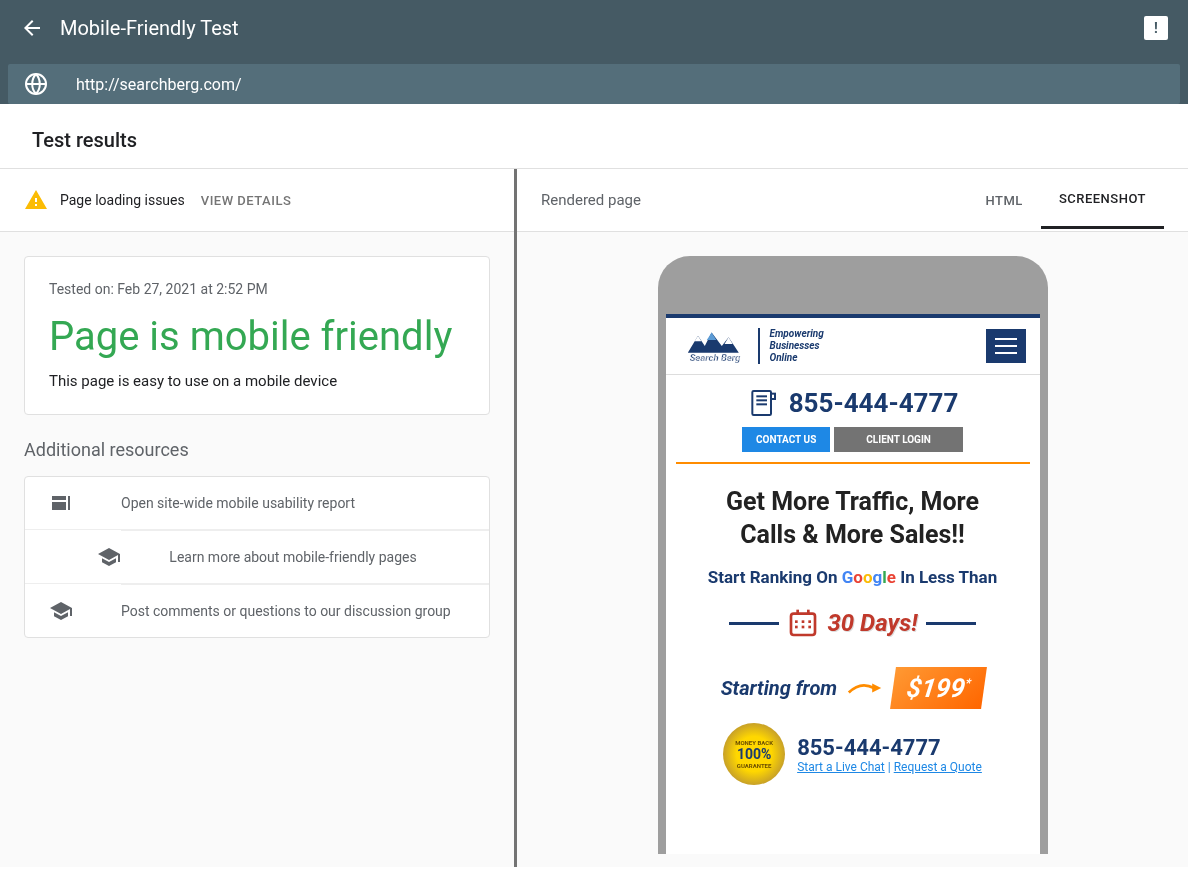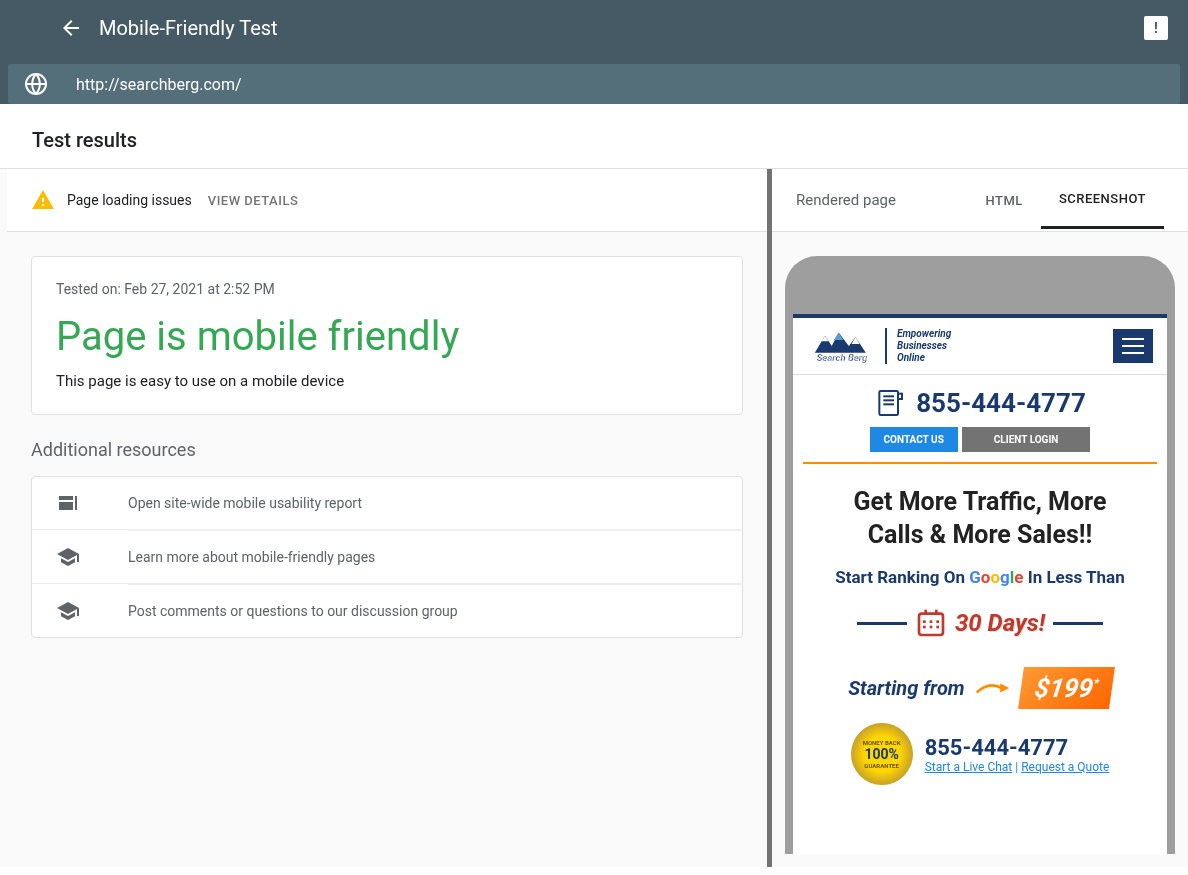--- a/index.html
+++ b/index.html
@@ -1,51 +1,51 @@
 <!DOCTYPE html>
 <html><head>
 <meta charset="utf-8">
 <style>
 * { margin: 0; padding: 0; box-sizing: border-box; font-family: Roboto, Arial, sans-serif; }
 body { background: #fff; width: 1188px; height: 875px; overflow: hidden; }
 
 .topbar { background: #455a64; color: #fff; }
-.topbar-main { display: flex; align-items: center; height: 56px; padding: 14px 20px; margin-left: 39px; }
+.topbar-main { display: flex; align-items: center; height: 56px; padding: 14px 20px; }
 .back-arrow { width: 24px; height: 24px; margin-right: 16px; cursor: pointer; }
 .topbar-title { font-size: 20px; font-weight: 400; flex: 1; }
 .feedback-icon { width: 24px; height: 24px; background: #fff; color: #455a64; display: flex; align-items: center; justify-content: center; font-size: 14px; font-weight: bold; cursor: pointer; border-radius: 2px; position: relative; }
 .feedback-icon::after { content: ''; position: absolute; bottom: -5px; left: 4px; border: 5px solid transparent; border-top-color: #fff; }
 
 .url-bar { background: #546e7a; margin: 8px; height: 40px; display: flex; align-items: center; padding: 0 16px; border-radius: 2px; }
 .globe-icon { width: 24px; height: 24px; margin-right: 28px; }
 .url-text { color: #fff; font-size: 16px; }
 
 .results-header { padding: 16px 32px; border-bottom: 1px solid #e0e0e0; }
 .results-title { font-size: 20px; font-weight: 500; color: #202124; }
 
 .content { display: flex; height: calc(875px - 56px - 64px - 57px); }
-.left-panel { width: 772px; border-right: 5px solid #737373; background: #fafafa; padding-left: 7px; }
+.left-panel { width: 517px; border-right: 3px solid #737373; background: #fafafa; }
 .right-panel { flex: 1; background: #fafafa; }
 
 .issues-bar { background: #fff; display: flex; align-items: center; padding: 16px 24px; border-bottom: 1px solid #e0e0e0; height: 63px; }
 .warning-icon { width: 24px; height: 24px; margin-right: 12px; }
 .issues-text { font-size: 14px; color: #202124; }
 .view-details { margin-left: 16px; color: #757575; font-size: 13px; font-weight: 500; letter-spacing: 0.5px; cursor: pointer; }
 
 .card { background: #fff; margin: 24px; border: 1px solid #e0e0e0; border-radius: 4px; padding: 24px; }
 .tested-on { color: #5f6368; font-size: 14px; margin-bottom: 16px; }
 .friendly-title { color: #34a853; font-size: 40px; font-weight: 400; margin-bottom: 12px; }
 .friendly-desc { color: #202124; font-size: 15px; }
 
 .section-title { color: #5f6368; font-size: 18px; margin: 0 24px 16px 24px; }
 .resource-list { background: #fff; margin: 0 24px; border: 1px solid #e0e0e0; border-radius: 4px; }
 .resource-item { display: flex; align-items: center; padding: 14px 24px; cursor: pointer; }
 .resource-item:not(:last-child) { border-bottom: 1px solid #eee; margin-left: 72px; padding-left: 0; }
 .resource-item:first-child { margin-left: 0; padding-left: 24px; }
-.resource-item:nth-child(2), .resource-item:nth-child(3) { margin-left: 0; padding-left: 24px; }
+.resource-item:nth-child(2), .resource-item:nth-child(3) { margin-left: 0; padding-left: 24px; justify-content: center; }
 .resource-divider { height: 1px; background: #eee; margin-left: 96px; }
 .resource-icon { width: 24px; height: 24px; margin-right: 48px; color: #5f6368; display: flex; align-items: center; }
 .resource-text { color: #5f6368; font-size: 14px; }
 
 .right-header { background: #fff; display: flex; align-items: center; padding: 0 24px; border-bottom: 1px solid #e0e0e0; height: 63px; }
 .rendered-label { color: #5f6368; font-size: 15px; flex: 1; }
 .tab { padding: 20px 18px; font-size: 13px; font-weight: 500; color: #5f6368; cursor: pointer; letter-spacing: 0.5px; }
 .tab.active { color: #202124; border-bottom: 3px solid #202124; }
 
 .phone-frame { margin: 24px auto 0; width: 390px; background: #9e9e9e; border-radius: 32px 32px 0 0; padding: 58px 8px 0; }

